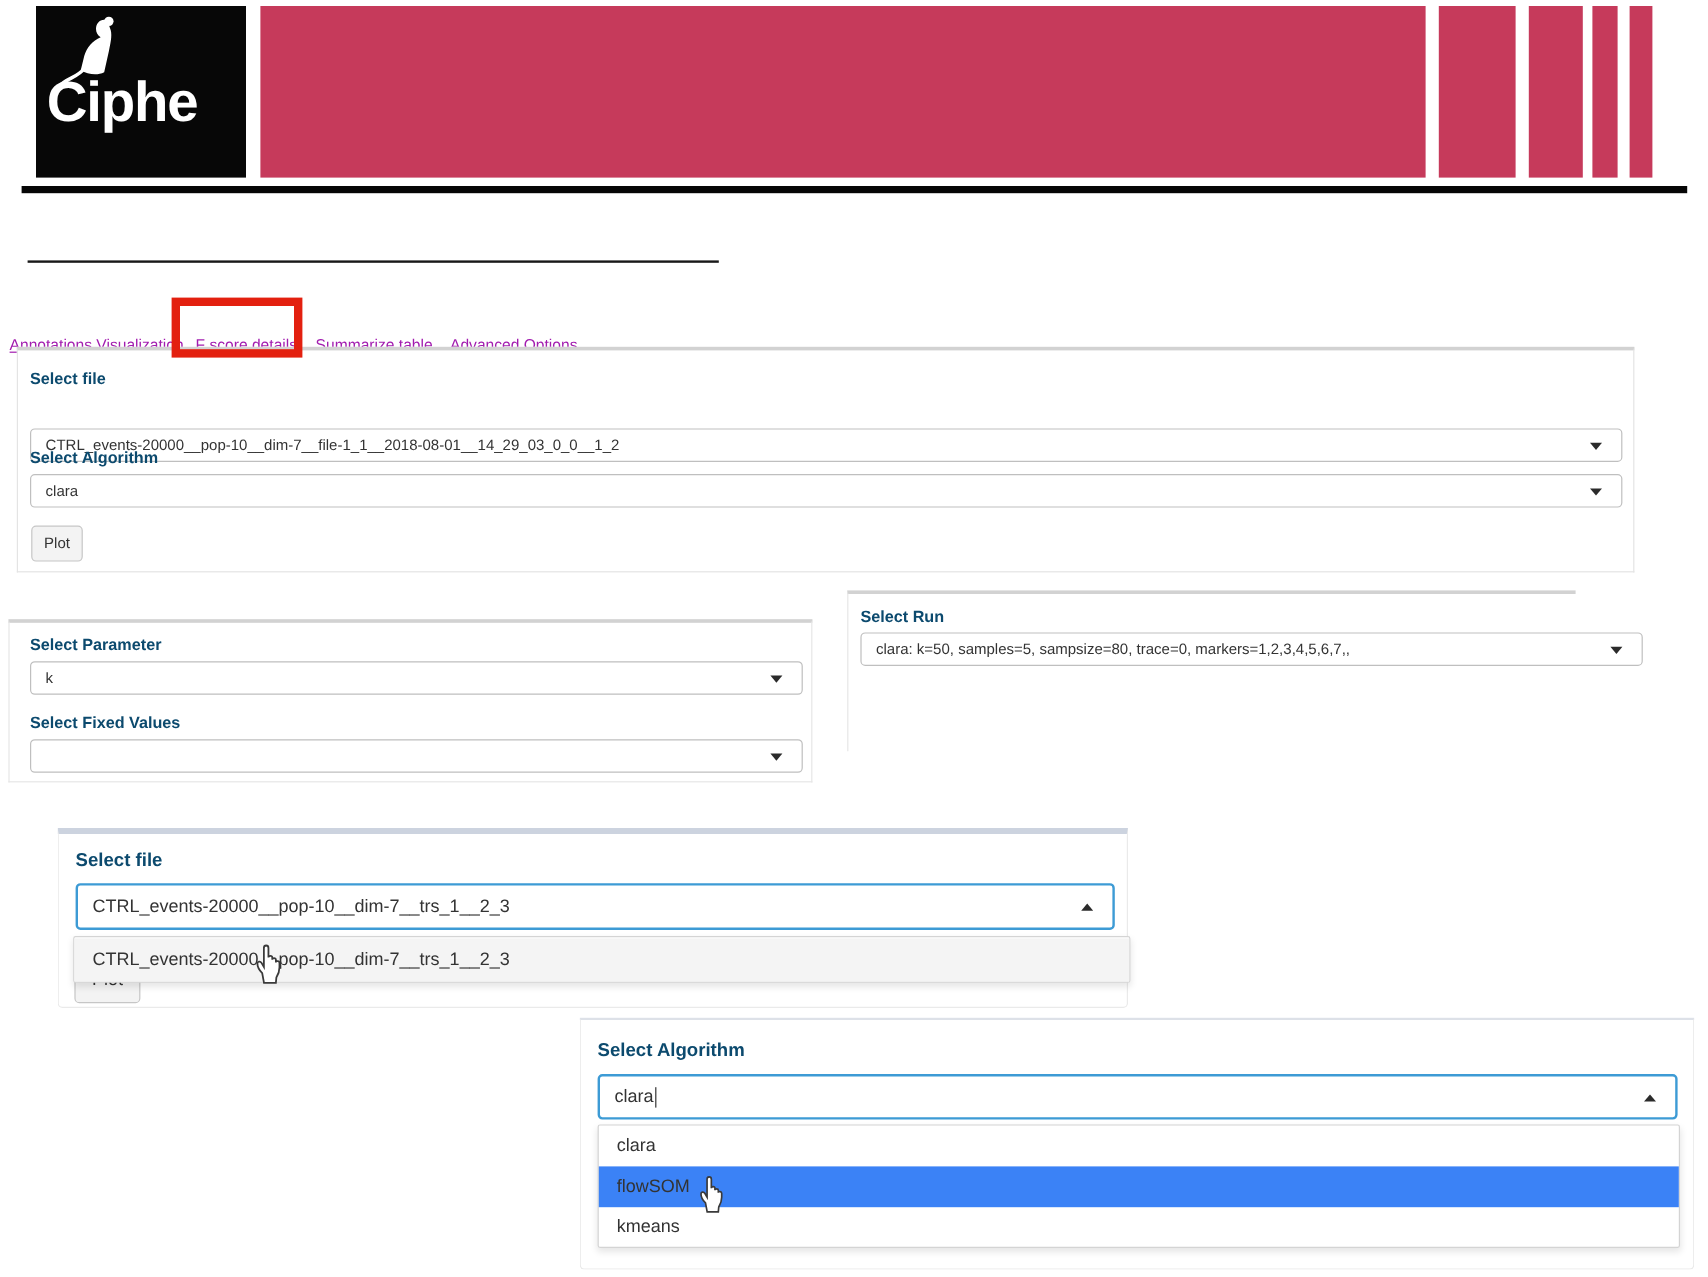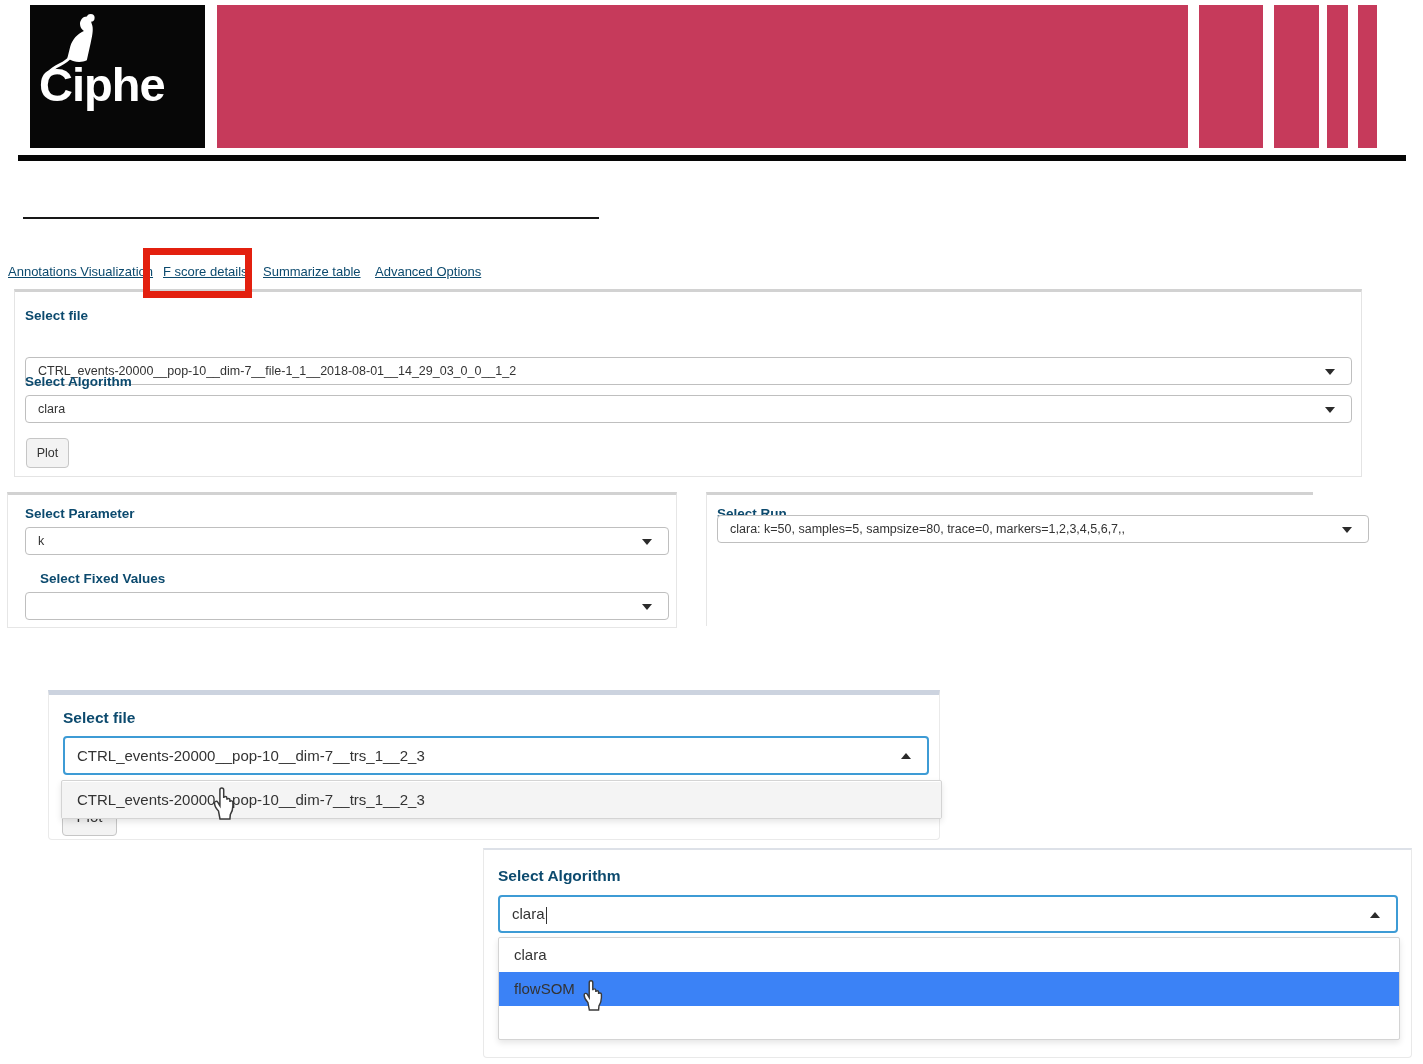--- a/index.html
+++ b/index.html
@@ -14,21 +14,21 @@
   .banner { position:absolute; top:5px; height:143px; background:#C63A5B; }
   .banner-main { left:217px; width:971px; }
   .bar1 { left:1199px; width:64px; }
   .bar2 { left:1274px; width:45px; }
   .bar3 { left:1327px; width:21px; }
   .bar4 { left:1358px; width:19px; }
   .black-rule { position:absolute; left:18px; top:155px; width:1388px; height:6px; background:#060606; }
   .thin-rule { position:absolute; left:23px; top:217px; width:576px; height:2px; background:#181818; }
 
   
-  .tab { position:absolute; top:264px; font-size:13px; color:#0c4a6e; white-space:nowrap; cursor:pointer;text-decoration:underline; }
+  .tab { position:absolute; top:280px; font-size:13px; color:#a21caf; white-space:nowrap; cursor:pointer;text-decoration:underline; }
   .tab-1 { left:8px; }
   .tab-2 { left:163px; }
   .tab-3 { left:263px; }
   .tab-4 { left:375px;text-align:right; }
   .red-box { position:absolute; left:143px; top:248px; width:109px; height:50px; border:7px solid #E3200F; z-index:6; pointer-events:none; }
 
   
   .panel { position:absolute; background:#fff; }
   .lbl { position:absolute; font-weight:700; color:#0c4a6e; font-size:13.5px; white-space:nowrap; }
   .sel { position:absolute; height:28px; border:1px solid #bfbfbf; border-radius:4px; background:#fff;
@@ -42,28 +42,28 @@
 
   
   .panel-main { left:14px; top:289px; width:1348px; height:188px; border:1px solid #e4e4e4; border-top:3px solid #d2d2d2; }
   .panel-main .lbl-file { left:10px; top:16px; }
   .panel-main .sel-file { left:10px; top:37px; width:1327px;margin-top:28px; }
   .panel-main .lbl-algo { left:10px; top:82px; }
   .panel-main .sel-algo { left:10px; top:103px; width:1327px; }
   .panel-main .btn-plot { left:11px; top:146px; width:43px; height:30px; line-height:28px; }
 
   
-  .panel-param { left:7px; top:492px; width:670px; height:136px; border:1px solid #e6e6e6; border-top:3px solid #d2d2d2; }
+  .panel-param { left:7px; top:516px; width:670px; height:136px; border:1px solid #e6e6e6; border-top:3px solid #d2d2d2; }
   .panel-param .lbl-p { left:17px; top:11px; }
   .panel-param .sel-p { left:17px; top:32px; width:644px; }
-  .panel-param .lbl-f { left:17px; top:76px;margin-left:15px; }
+  .panel-param .lbl-f { left:17px; top:76px; }
   .panel-param .sel-f { left:17px; top:97px; width:644px; }
   .panel-run { left:706px; top:492px; width:607px; height:134px; border-top:3px solid #d2d2d2; border-left:1px solid #e6e6e6; }
   .panel-run .lbl-r { left:10px; top:11px; }
-  .panel-run .sel-r { left:10px; top:20px; width:652px; }
+  .panel-run .sel-r { left:10px; top:32px; width:652px; }
 
   
   .panel-file2 { left:48px; top:690px; width:892px; height:150px; border:1px solid #eaeaea;
                  border-top:5px solid #ccd3df; border-radius:0 0 4px 4px; }
   .panel-file2 .lbl2 { left:14px; top:14px; font-size:15.5px; }
   .input2 { position:absolute; border:2px solid #3d9bd5; border-radius:4px; background:#fff;
             font-size:15px; color:#333; white-space:nowrap; overflow:hidden; cursor:text; }
   .panel-file2 .input-file2 { left:14px; top:41px; width:866px; height:39px; line-height:35px; padding-left:12px; }
   .menu { position:absolute; background:#fff; border:1px solid #d4d4d4; border-radius:2px;
           box-shadow:0 3px 6px rgba(0,0,0,0.10); z-index:3; }
@@ -164,19 +164,20 @@
 
   <div class="panel panel-algo2">
     <div class="lbl lbl2">Select Algorithm</div>
     <div class="input2 input-algo2">
       <span>clara</span><span class="text-caret"></span>
       <span class="caret-up"></span>
     </div>
     <div class="menu menu-algo2">
       <div class="menu-item">clara</div>
       <div class="menu-item hovered">flowSOM</div>
+      <div class="menu-item">kmeans</div>
     </div>
     <svg class="hand-cursor" style="left:95px; top:126px; width:30px; height:36px;" viewBox="0 0 32 38">
       <path d="M11 36 L9.5 28 C7.5 26 5.5 22.5 5.5 20 c0-1.8 2.4-2.3 3.4-0.6 l2 3.4 V7 c0-2.8 3.8-2.8 3.8 0 v8 c0-2 3.2-2 3.2 0 v1.8 c0-1.8 3-1.8 3 0 V19 c0-1.6 3-1.5 3 0.3 V23 c0 3.6-1 6-2.6 8.6 l-0.4 4.4 z" fill="#ffffff" stroke="#3a3a3a" stroke-width="1.5"></path>
     </svg>
   </div>
 
 </div>
 
 </body></html>

